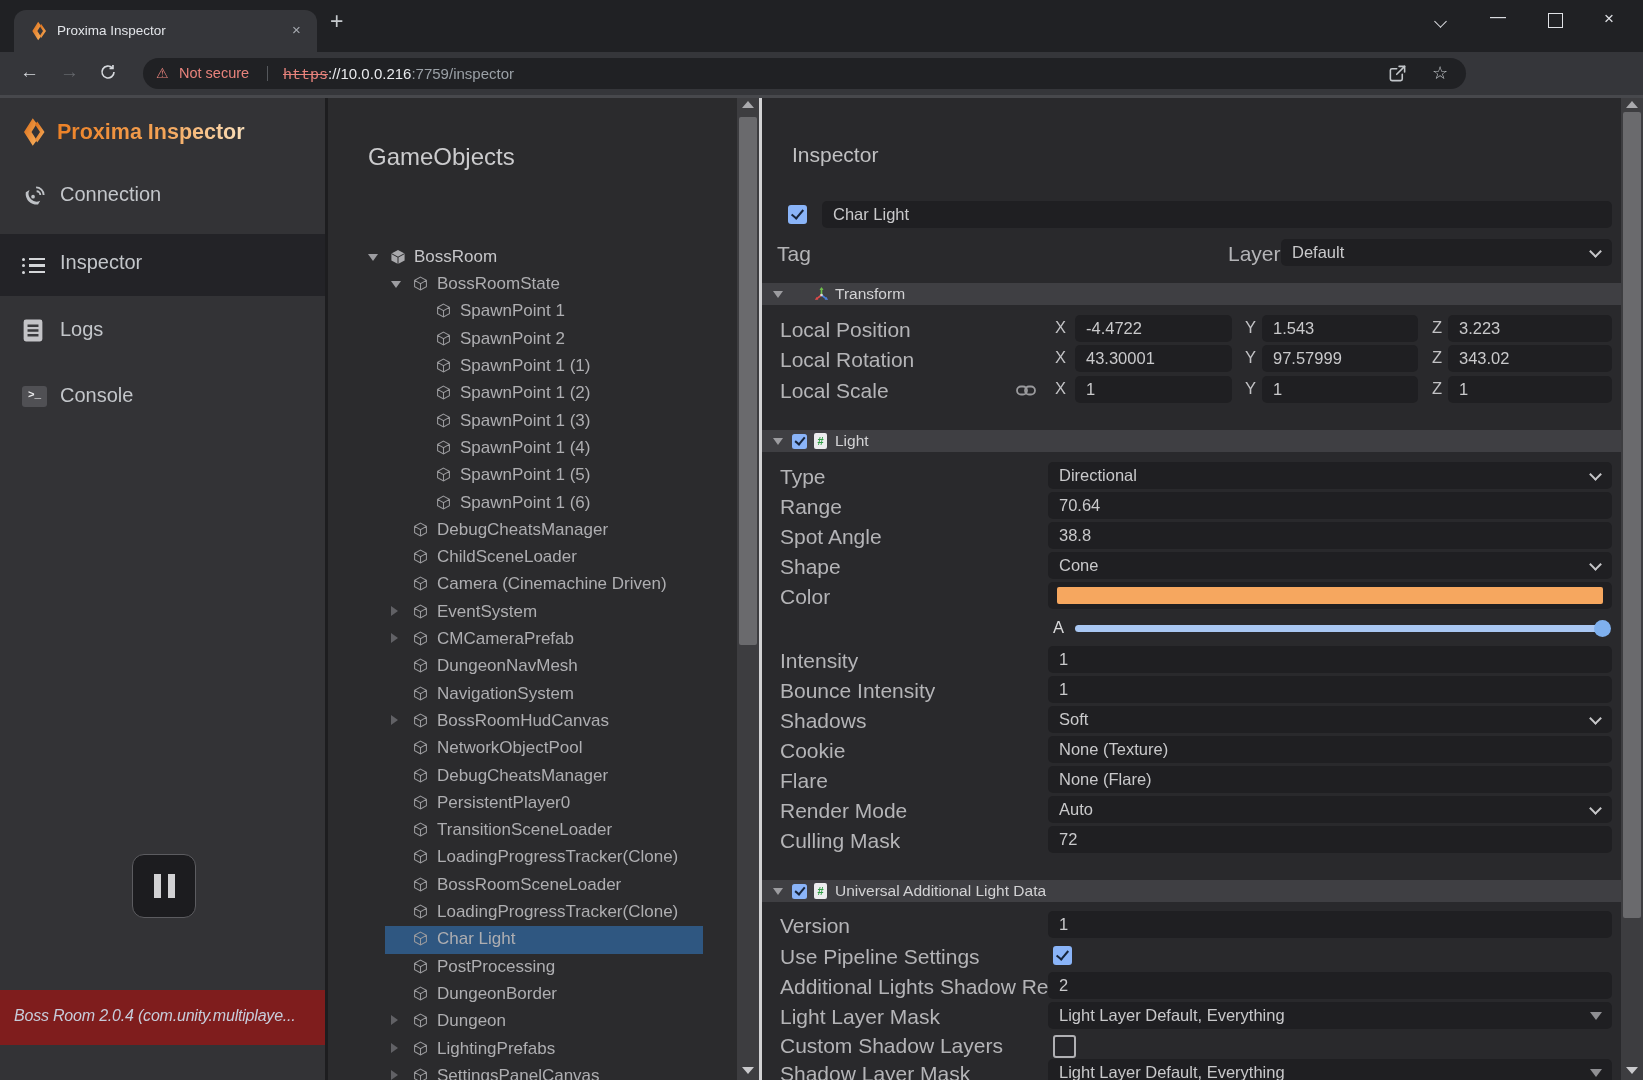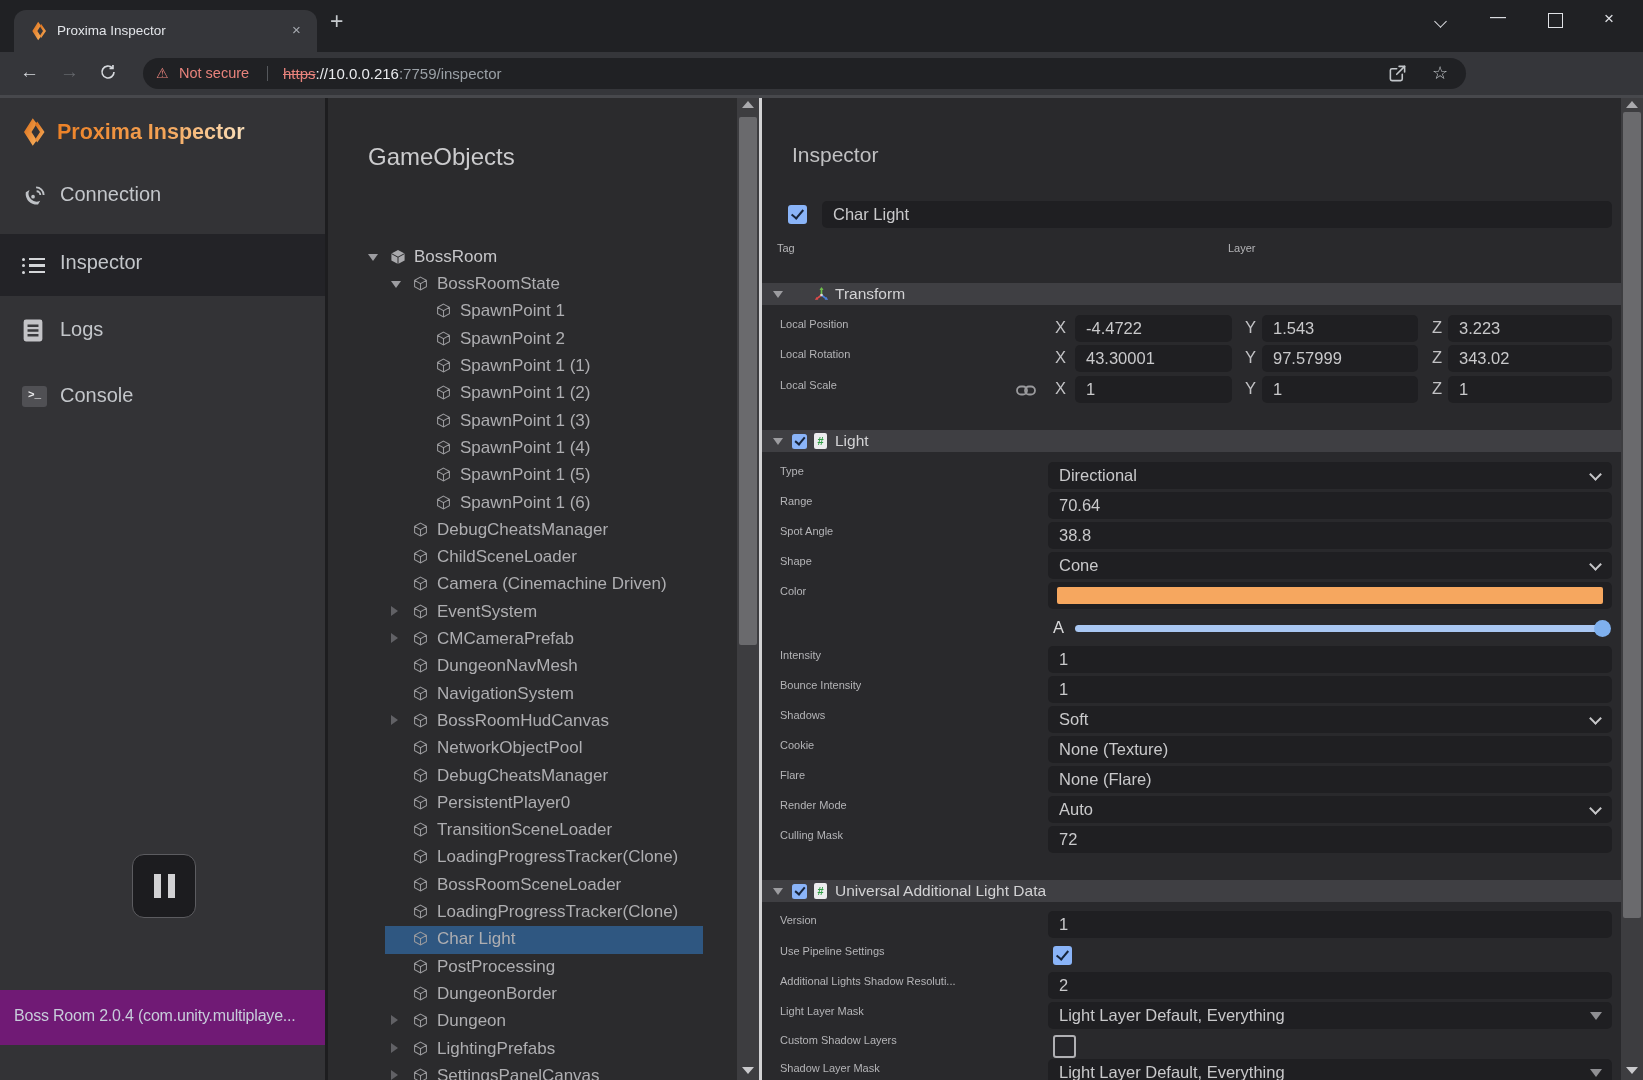--- a/index.html
+++ b/index.html
@@ -22,21 +22,21 @@
   #toolbar{left:0;top:52px;width:1643px;height:43px;background:#35363a;}
   .navglyph{font-size:19px;color:#d6d9dd;top:9px;}
   #nav-back{left:20px;}
   #nav-fwd{left:60px;color:#64676b;}
   #nav-reload{left:99px;top:11px;}
   #omnibox{left:143px;top:6px;width:1323px;height:31px;background:#202124;border-radius:16px;}
   #warn-icon{left:13px;top:7px;font-size:14px;color:#e8837c;}
   #warn-text{left:36px;top:7px;font-size:14.5px;color:#e8837c;}
   #url-div{left:124px;top:8px;width:1px;height:15px;background:#55585c;}
   #url{left:140px;top:6.5px;font-size:15px;white-space:nowrap;}
-  #url .scheme{color:#e8837c;text-decoration:line-through;}
+  #url .scheme{color:#e8837c;text-decoration:line-through;font-family:Liberation Mono, monospace;}
   #url .host{color:#e8eaed;}
   #url .path{color:#9aa0a6;}
   #share-icon{left:1245px;top:6px;}
   #star-icon{left:1289px;top:4px;font-size:18px;color:#c3c7cb;}
   #ext-icon{left:1485px;top:64px;}
   #panel-icon{left:1524px;top:66px;width:18px;height:14px;border:1.8px solid #dfe1e5;border-radius:2px;}
   #panel-icon:after{content:"";position:absolute;right:0;top:0;width:8px;height:14px;background:#dfe1e5;}
   #avatar{left:1561px;top:59px;width:28px;height:28px;border-radius:50%;background:#2c2d31;}
   #avatar svg{position:absolute;left:5px;top:5px;}
   #menu-dots{left:1608px;top:61px;font-size:18px;color:#dfe1e5;letter-spacing:0;}
@@ -63,21 +63,21 @@
   .nav-label{position:absolute;left:60px;top:17px;font-size:20px;color:#c3c6ca;}
   .listico i{display:block;position:relative;height:3px;margin:3.5px 0;}
   .listico i:before{content:"";position:absolute;left:0;top:0;width:3px;height:3px;background:#d4d6d9;border-radius:50%;}
   .listico i:after{content:"";position:absolute;left:7px;top:0;width:16px;height:2.6px;background:#d4d6d9;}
   .consoleico{width:25px;height:21px;background:#505054;border-radius:3px;color:#ececee;
     font-family:"Liberation Mono",monospace;font-size:11px;font-weight:bold;line-height:19px;text-align:center;}
   #pause-btn{left:132px;top:759px;width:62px;height:62px;background:#1c1c1f;border:1.5px solid #5c5c60;border-radius:12px;}
   #pause-btn span{position:absolute;top:19px;width:7px;height:24px;background:#d2d2d4;}
   #pause-btn span:first-child{left:21px;} #pause-btn span:last-child{left:35px;}
   #status-bar{left:0;top:837px;width:325px;height:58px;text-align:center;font-size:19.5px;line-height:58px;color:#e4eee7;}
-  #info-bar{left:0;top:895px;width:325px;height:55px;background:#701a75;}
+  #info-bar{left:0;top:895px;width:325px;height:55px;background:#7f1d1d;font-style:italic;}
   #info-text{position:absolute;left:14px;top:17px;width:302px;font-size:16px;letter-spacing:-0.2px;color:#c7ccda;white-space:nowrap;overflow:hidden;}
   #footer{left:0;top:950px;width:325px;height:35px;border-top:1px solid #6d6d70;}
   .flink{position:absolute;top:0;height:34px;line-height:33px;text-align:center;font-size:17.5px;color:#e2e2e4;}
   .flink.b{border-right:1px solid #6d6d70;}
   
   #go-title{left:40px;top:48px;font-size:24px;color:#cbcbcd;}
   #go-search{left:39px;top:106px;width:333px;height:25px;background:#202023;border:none;border-radius:8px;
     color:#c5c5c7;font-size:16px;padding:0 12px;font-family:"Liberation Sans",sans-serif;outline:none;box-sizing:border-box;}
   #go-search::placeholder{color:#6e6e71;}
   .trow{position:absolute;left:0;width:409px;height:27.3px;}
@@ -85,21 +85,21 @@
   .tarr{position:absolute;width:0;height:0;}
   .tarr.open{top:10px;border-left:5.5px solid transparent;border-right:5.5px solid transparent;border-top:7px solid #9d9da1;}
   .tarr.closed{top:7px;border-top:5.5px solid transparent;border-bottom:5.5px solid transparent;border-left:7px solid #616165;}
   .tico{position:absolute;top:5px;}
   .tlabel{position:absolute;top:3px;font-size:17px;color:#aeaeb1;white-space:nowrap;}
   .tlabel.bold{font-weight:normal;color:#c6c6c9;}
   
   #insp-title{left:30px;top:48px;font-size:21px;color:#c0c0c2;}
   .field{position:absolute;height:27px;background:#1f1f22;border-radius:5px;color:#c9c9cb;font-size:16.5px;
     line-height:27px;padding:0 11px;box-sizing:border-box;white-space:nowrap;overflow:hidden;}
-  .ilabel{position:absolute;left:18px;font-size:11px;color:#b4b4b7;white-space:nowrap;max-width:268px;overflow:hidden;text-align:right;}
+  .ilabel{position:absolute;left:18px;font-size:21px;color:#b4b4b7;white-space:nowrap;max-width:268px;overflow:hidden;text-align:right;}
   .axlabel{position:absolute;font-size:16.5px;color:#c2c2c5;}
   .chev{position:absolute;right:12px;top:8px;width:7px;height:7px;border-right:2px solid #c6c6c9;border-bottom:2px solid #c6c6c9;transform:rotate(45deg);}
   .tri{position:absolute;right:10px;top:10px;width:0;height:0;border-left:6.5px solid transparent;border-right:6.5px solid transparent;border-top:8px solid #8f8f93;}
   .cb{position:absolute;width:19px;height:19px;border-radius:3px;background:#8ab4f8;}
   .cb:after{content:"";position:absolute;left:6px;top:2px;width:5px;height:10px;border-right:2.6px solid #17253b;border-bottom:2.6px solid #17253b;transform:rotate(40deg);}
   .cb.off{background:#26262a;border:2px solid #b0b0b4;}
   .cb.off:after{display:none;}
   .cb.sm{width:15px;height:15px;border-radius:2.5px;}
   .cb.sm:after{left:4.5px;top:1.5px;width:4px;height:8px;border-right-width:2.2px;border-bottom-width:2.2px;}
   .comp-head{position:absolute;left:0;width:859px;height:22px;background:#3f3f43;}
@@ -479,20 +479,21 @@
 </div>
 
 <div class="abs" id="div-b"></div>
 
 <div class="abs" id="inspector">
   <div class="abs" id="insp-title">Inspector</div>
   <span class="cb" style="left:26px;top:109.5px"></span>
   <div class="field" style="left:60px;top:105.5px;width:790px">Char Light</div>
   <span class="ilabel" style="left:15px;top:147px">Tag</span>
   <span class="ilabel" style="left:466px;top:147px">Layer</span>
+  <div class="field" style="left:519px;top:143.5px;width:331px"><span>Default</span><span class="chev"></span></div>
   <div id="comp-holder">
       <div class="comp-head" style="top:188px">
       <span class="harr"></span>
         <span class="abs" style="left:52px;top:3px"><svg width="15" height="17" viewBox="0 0 15 17">
             <path d="M7.5 9 V2.5" stroke="#6fbf4b" stroke-width="1.6"></path>
             <path d="M7.5 1 l-2 3 h4 z" fill="#6fbf4b"></path>
             <path d="M7.5 9 L2.6 12.8" stroke="#dd4b4b" stroke-width="1.6"></path>
             <path d="M1 14 l3.4-.4 -2-2.6 z" fill="#dd4b4b"></path>
             <path d="M7.5 9 L12.4 12.8" stroke="#4b7fdd" stroke-width="1.6"></path>
             <path d="M14 14 l-1.4-3 -2 2.6 z" fill="#4b7fdd"></path>

